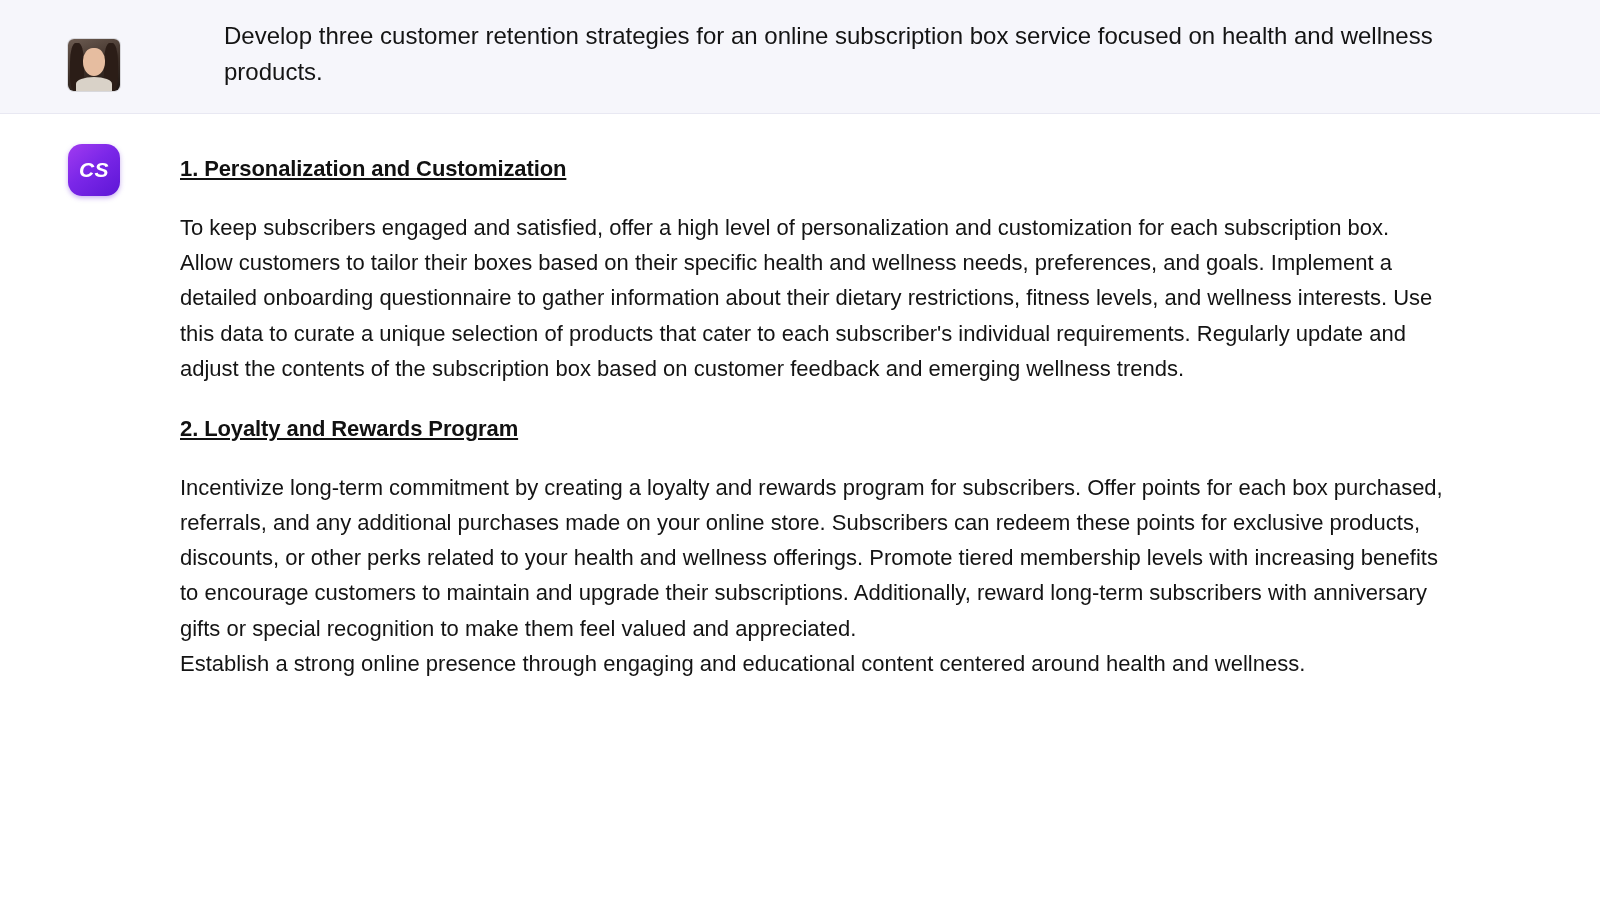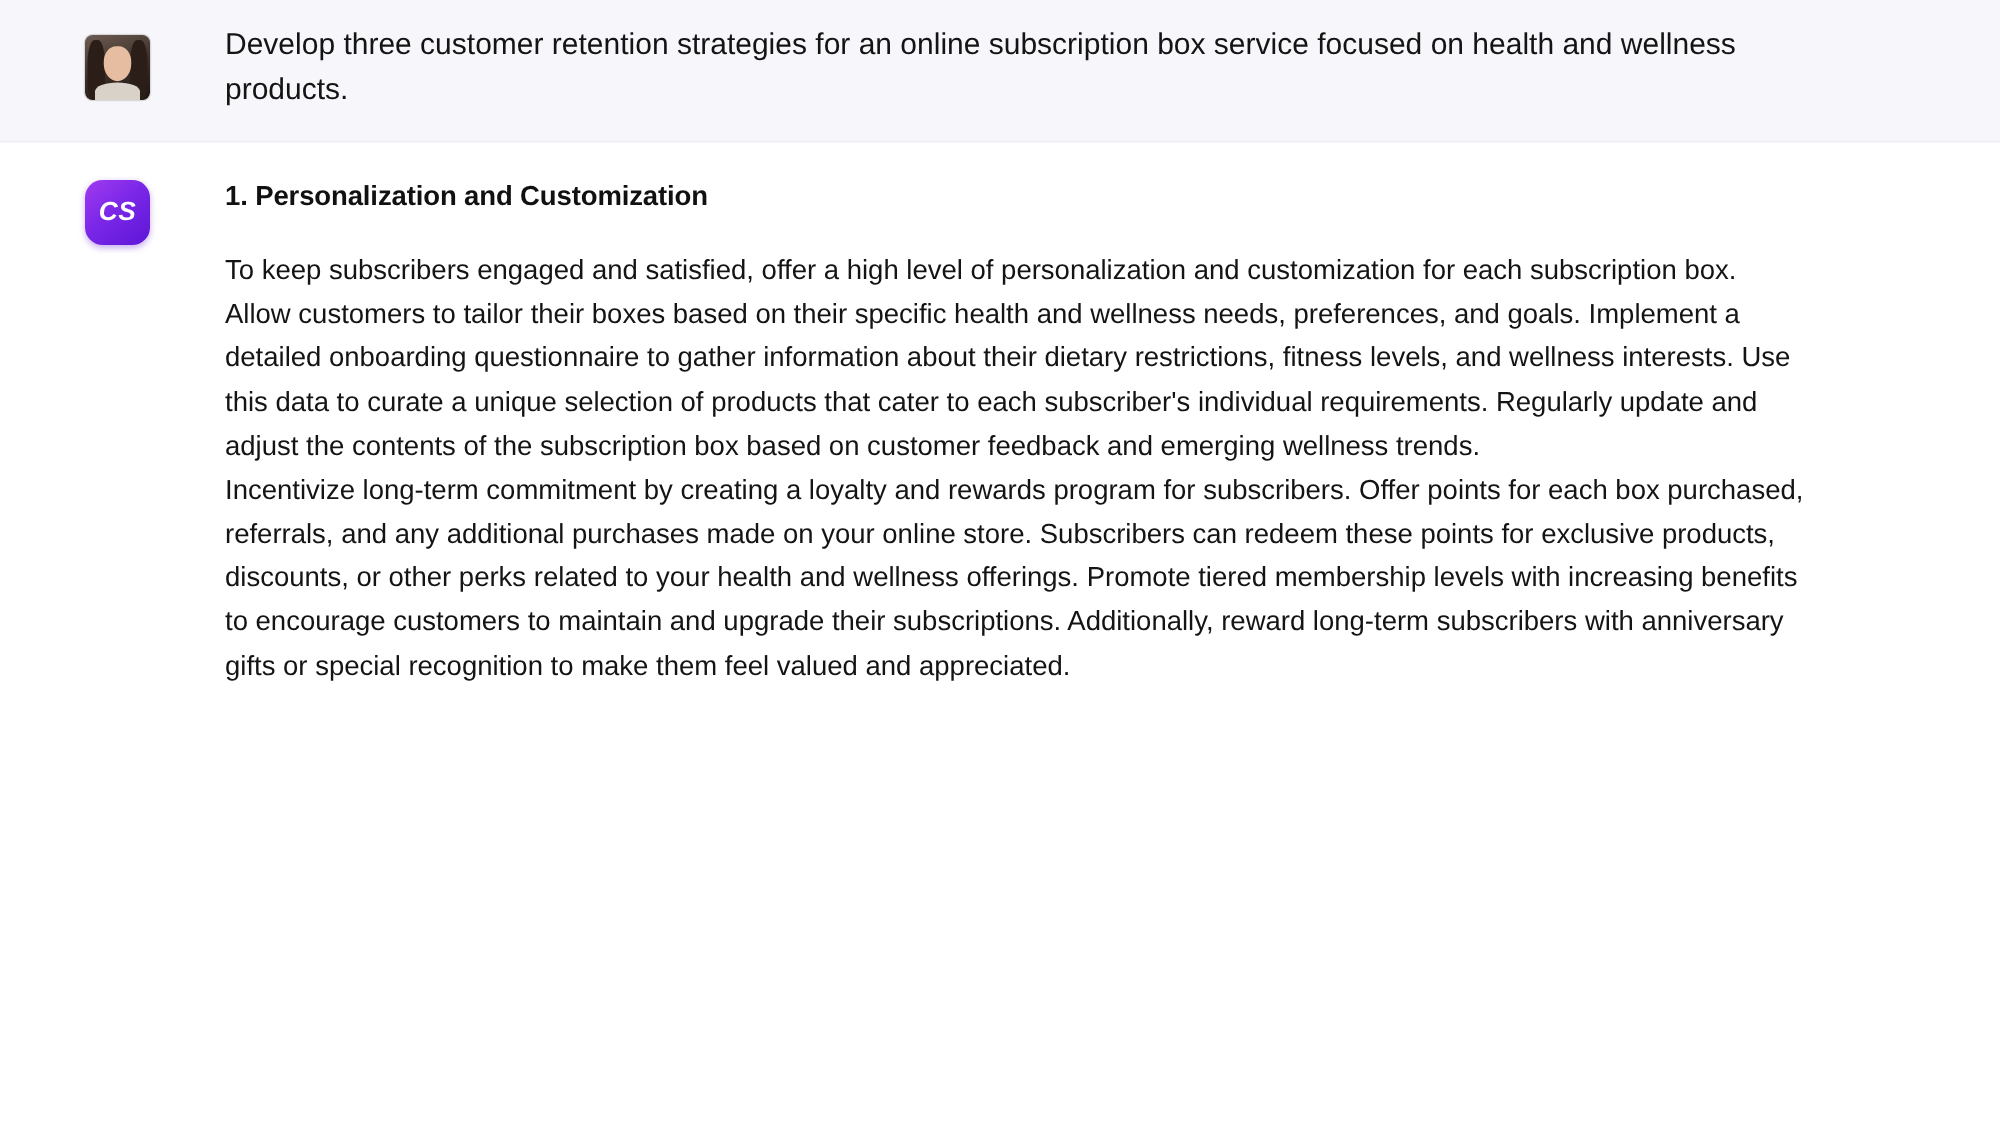--- a/index.html
+++ b/index.html
@@ -17,22 +17,23 @@
 
   .chat {
     width: 100%;
   }
 
   
   .turn-user {
     background: #f6f6fb;
     border-bottom: 1px solid #e8e8f2;
     display: flex;
-    align-items: center;
+    align-items: flex-end;
     padding: 18px 0 22px 0;
+    gap: 44px;
   }
   .turn-assistant {
     background: #ffffff;
     display: flex;
     align-items: flex-start;
     padding: 30px 15px 0 0;
   }
 
   .avatar-col {
     width: 180px;
@@ -111,22 +112,23 @@
     line-height: 1.52;
     color: #141414;
     max-width: 1255px;
     margin: 0;
   }
 
   .section-heading {
     font-size: 22px;
     font-weight: bold;
     color: #111111;
-    margin: 0 0 28px 0;
+    margin: 12px 0 28px 0;
     letter-spacing: -0.1px;
+    text-decoration: underline;
   }
   .section-heading.subsequent {
     margin-top: 30px;
   }
 
   .body-text {
     font-size: 22px;
     line-height: 1.60;
     color: #141414;
     margin: 0;
@@ -154,19 +156,21 @@
 
   <div class="turn-assistant">
     <div class="avatar-col">
       <div class="avatar-bot">CS</div>
     </div>
     <div class="msg-col">
 
       <h2 class="section-heading">1. Personalization and Customization</h2>
       <p class="body-text">To keep subscribers engaged and satisfied, offer a high level of personalization and customization for each subscription box. Allow customers to tailor their boxes based on their specific health and wellness needs, preferences, and goals. Implement a detailed onboarding questionnaire to gather information about their dietary restrictions, fitness levels, and wellness interests. Use this data to curate a unique selection of products that cater to each subscriber's individual requirements. Regularly update and adjust the contents of the subscription box based on customer feedback and emerging wellness trends.</p>
 
+      <h2 class="section-heading subsequent">2. Loyalty and Rewards Program</h2>
       <p class="body-text">Incentivize long-term commitment by creating a loyalty and rewards program for subscribers. Offer points for each box purchased, referrals, and any additional purchases made on your online store. Subscribers can redeem these points for exclusive products, discounts, or other perks related to your health and wellness offerings. Promote tiered membership levels with increasing benefits to encourage customers to maintain and upgrade their subscriptions. Additionally, reward long-term subscribers with anniversary gifts or special recognition to make them feel valued and appreciated.</p>
 
+      <p class="body-text">Establish a strong online presence through engaging and educational content centered around health and wellness.</p>
 
     </div>
   </div>
 
 </div>
 
 </body></html>

